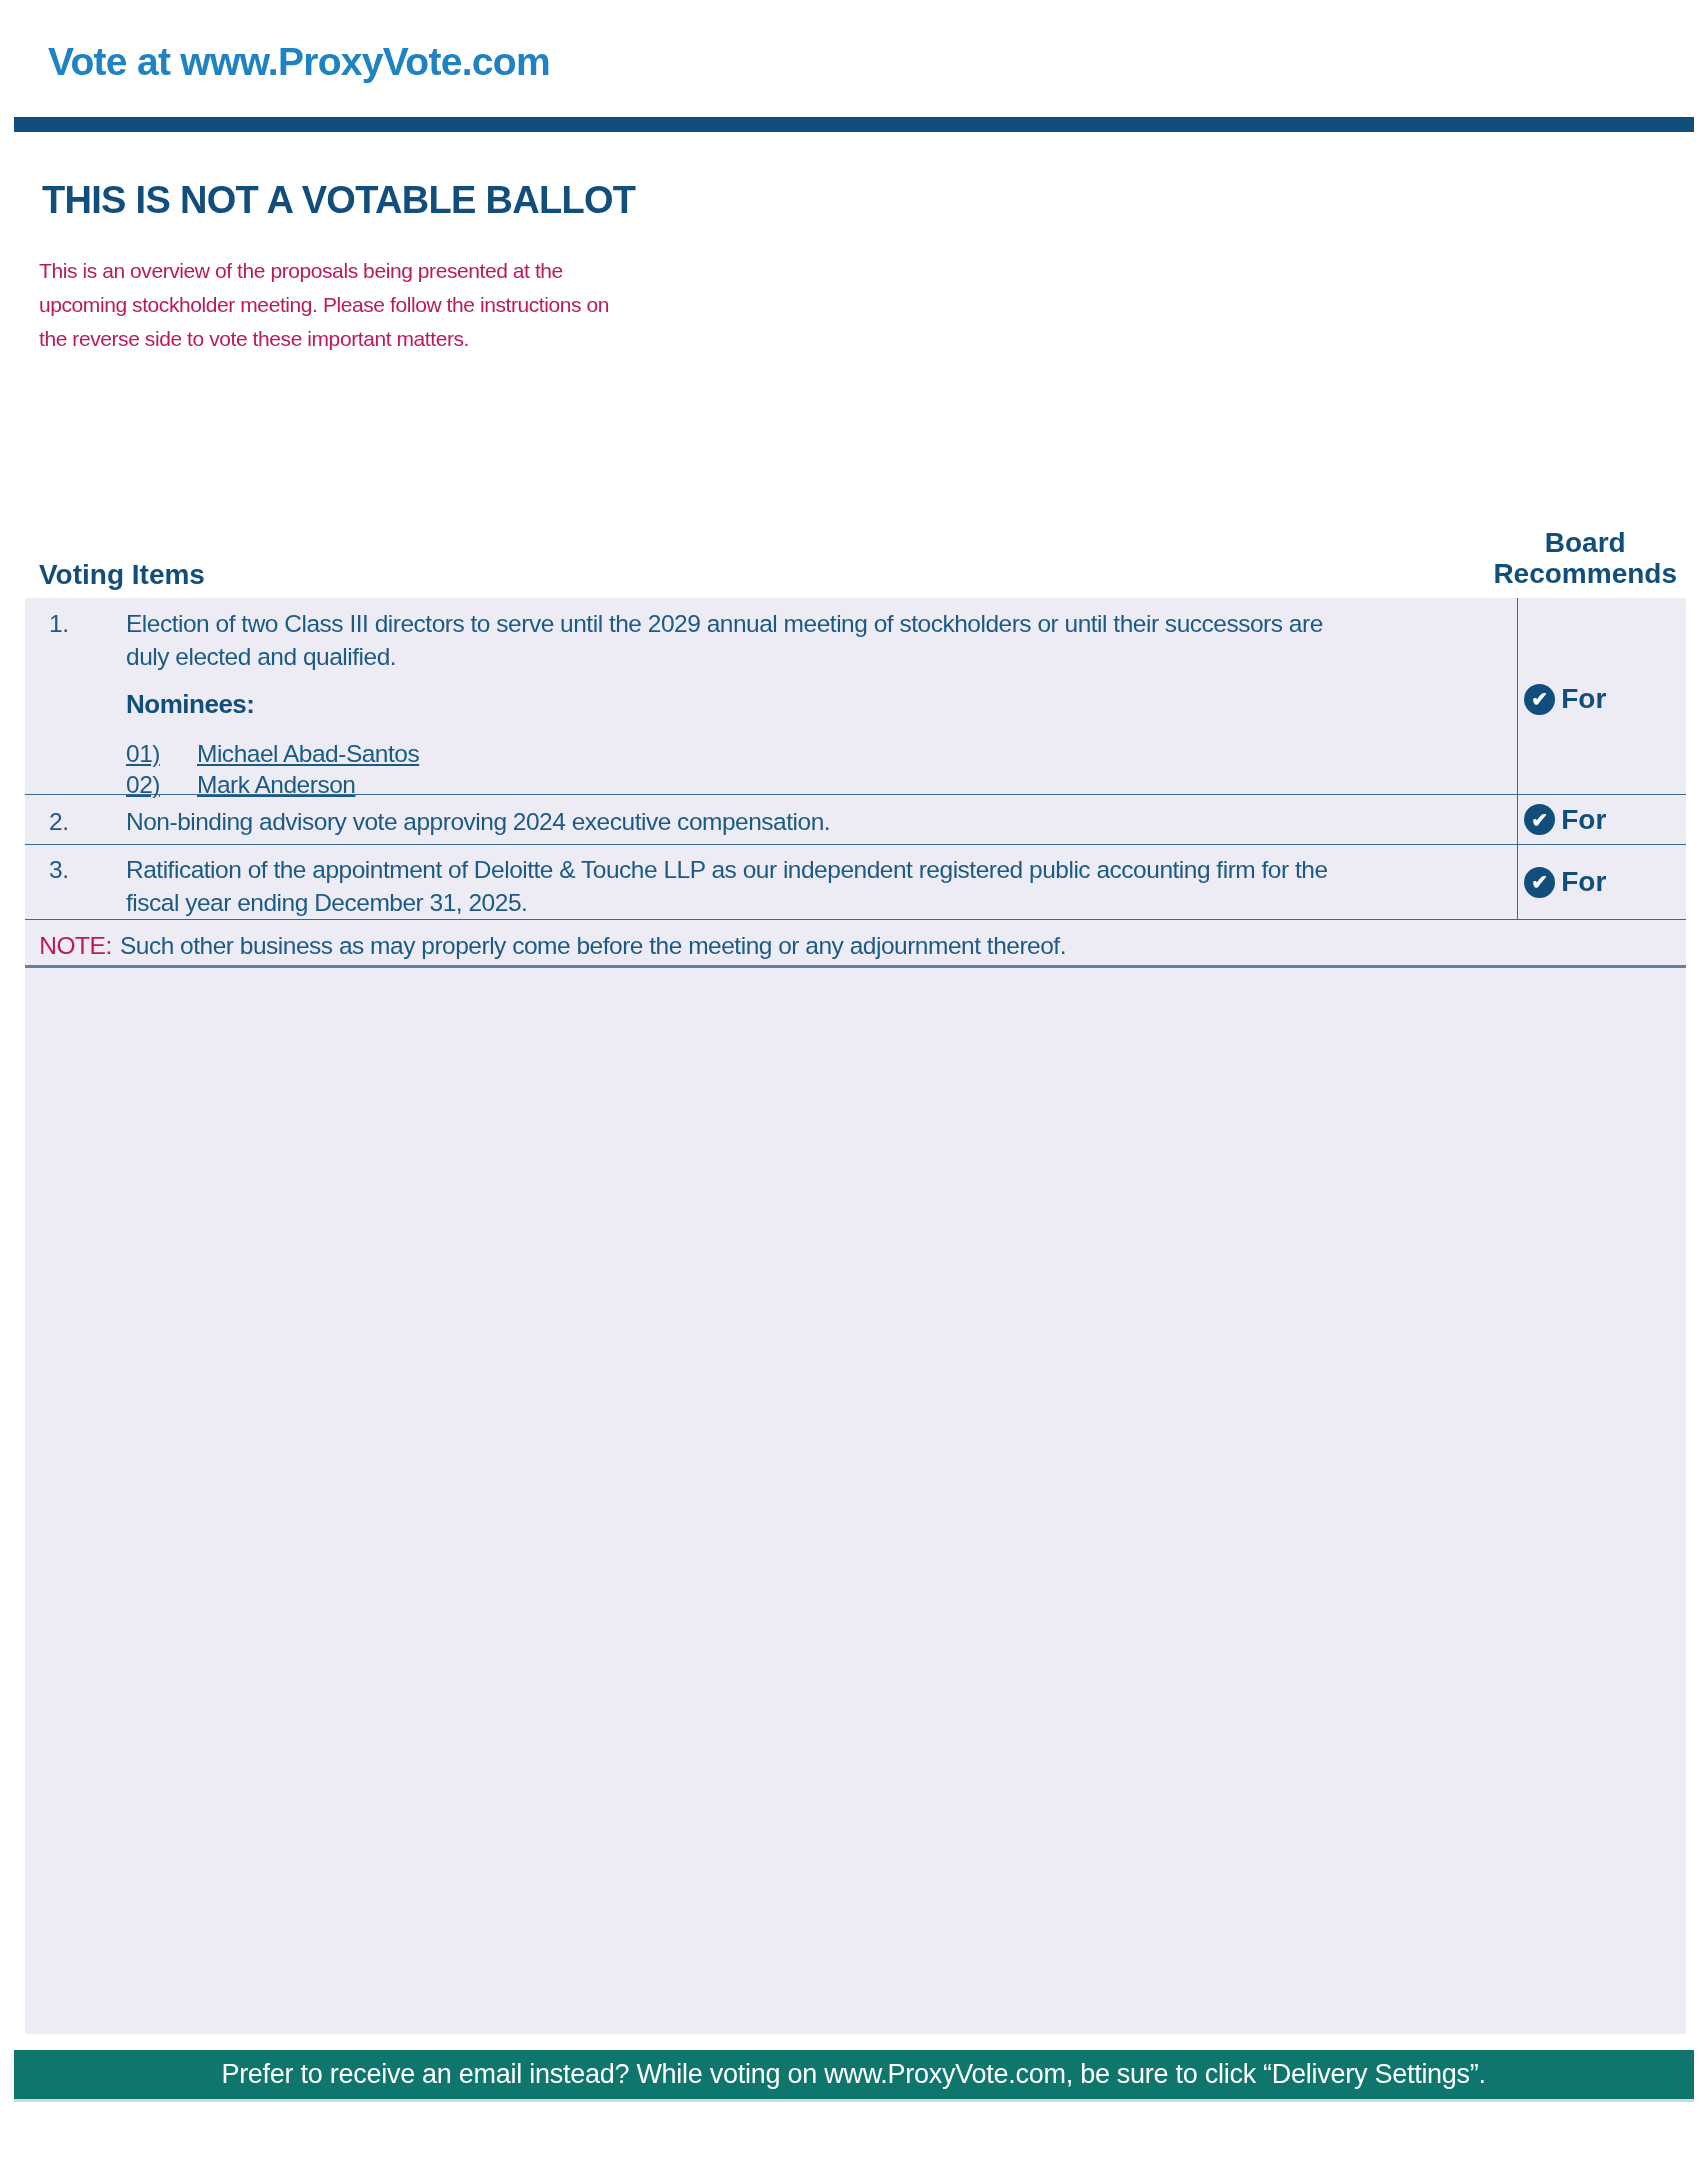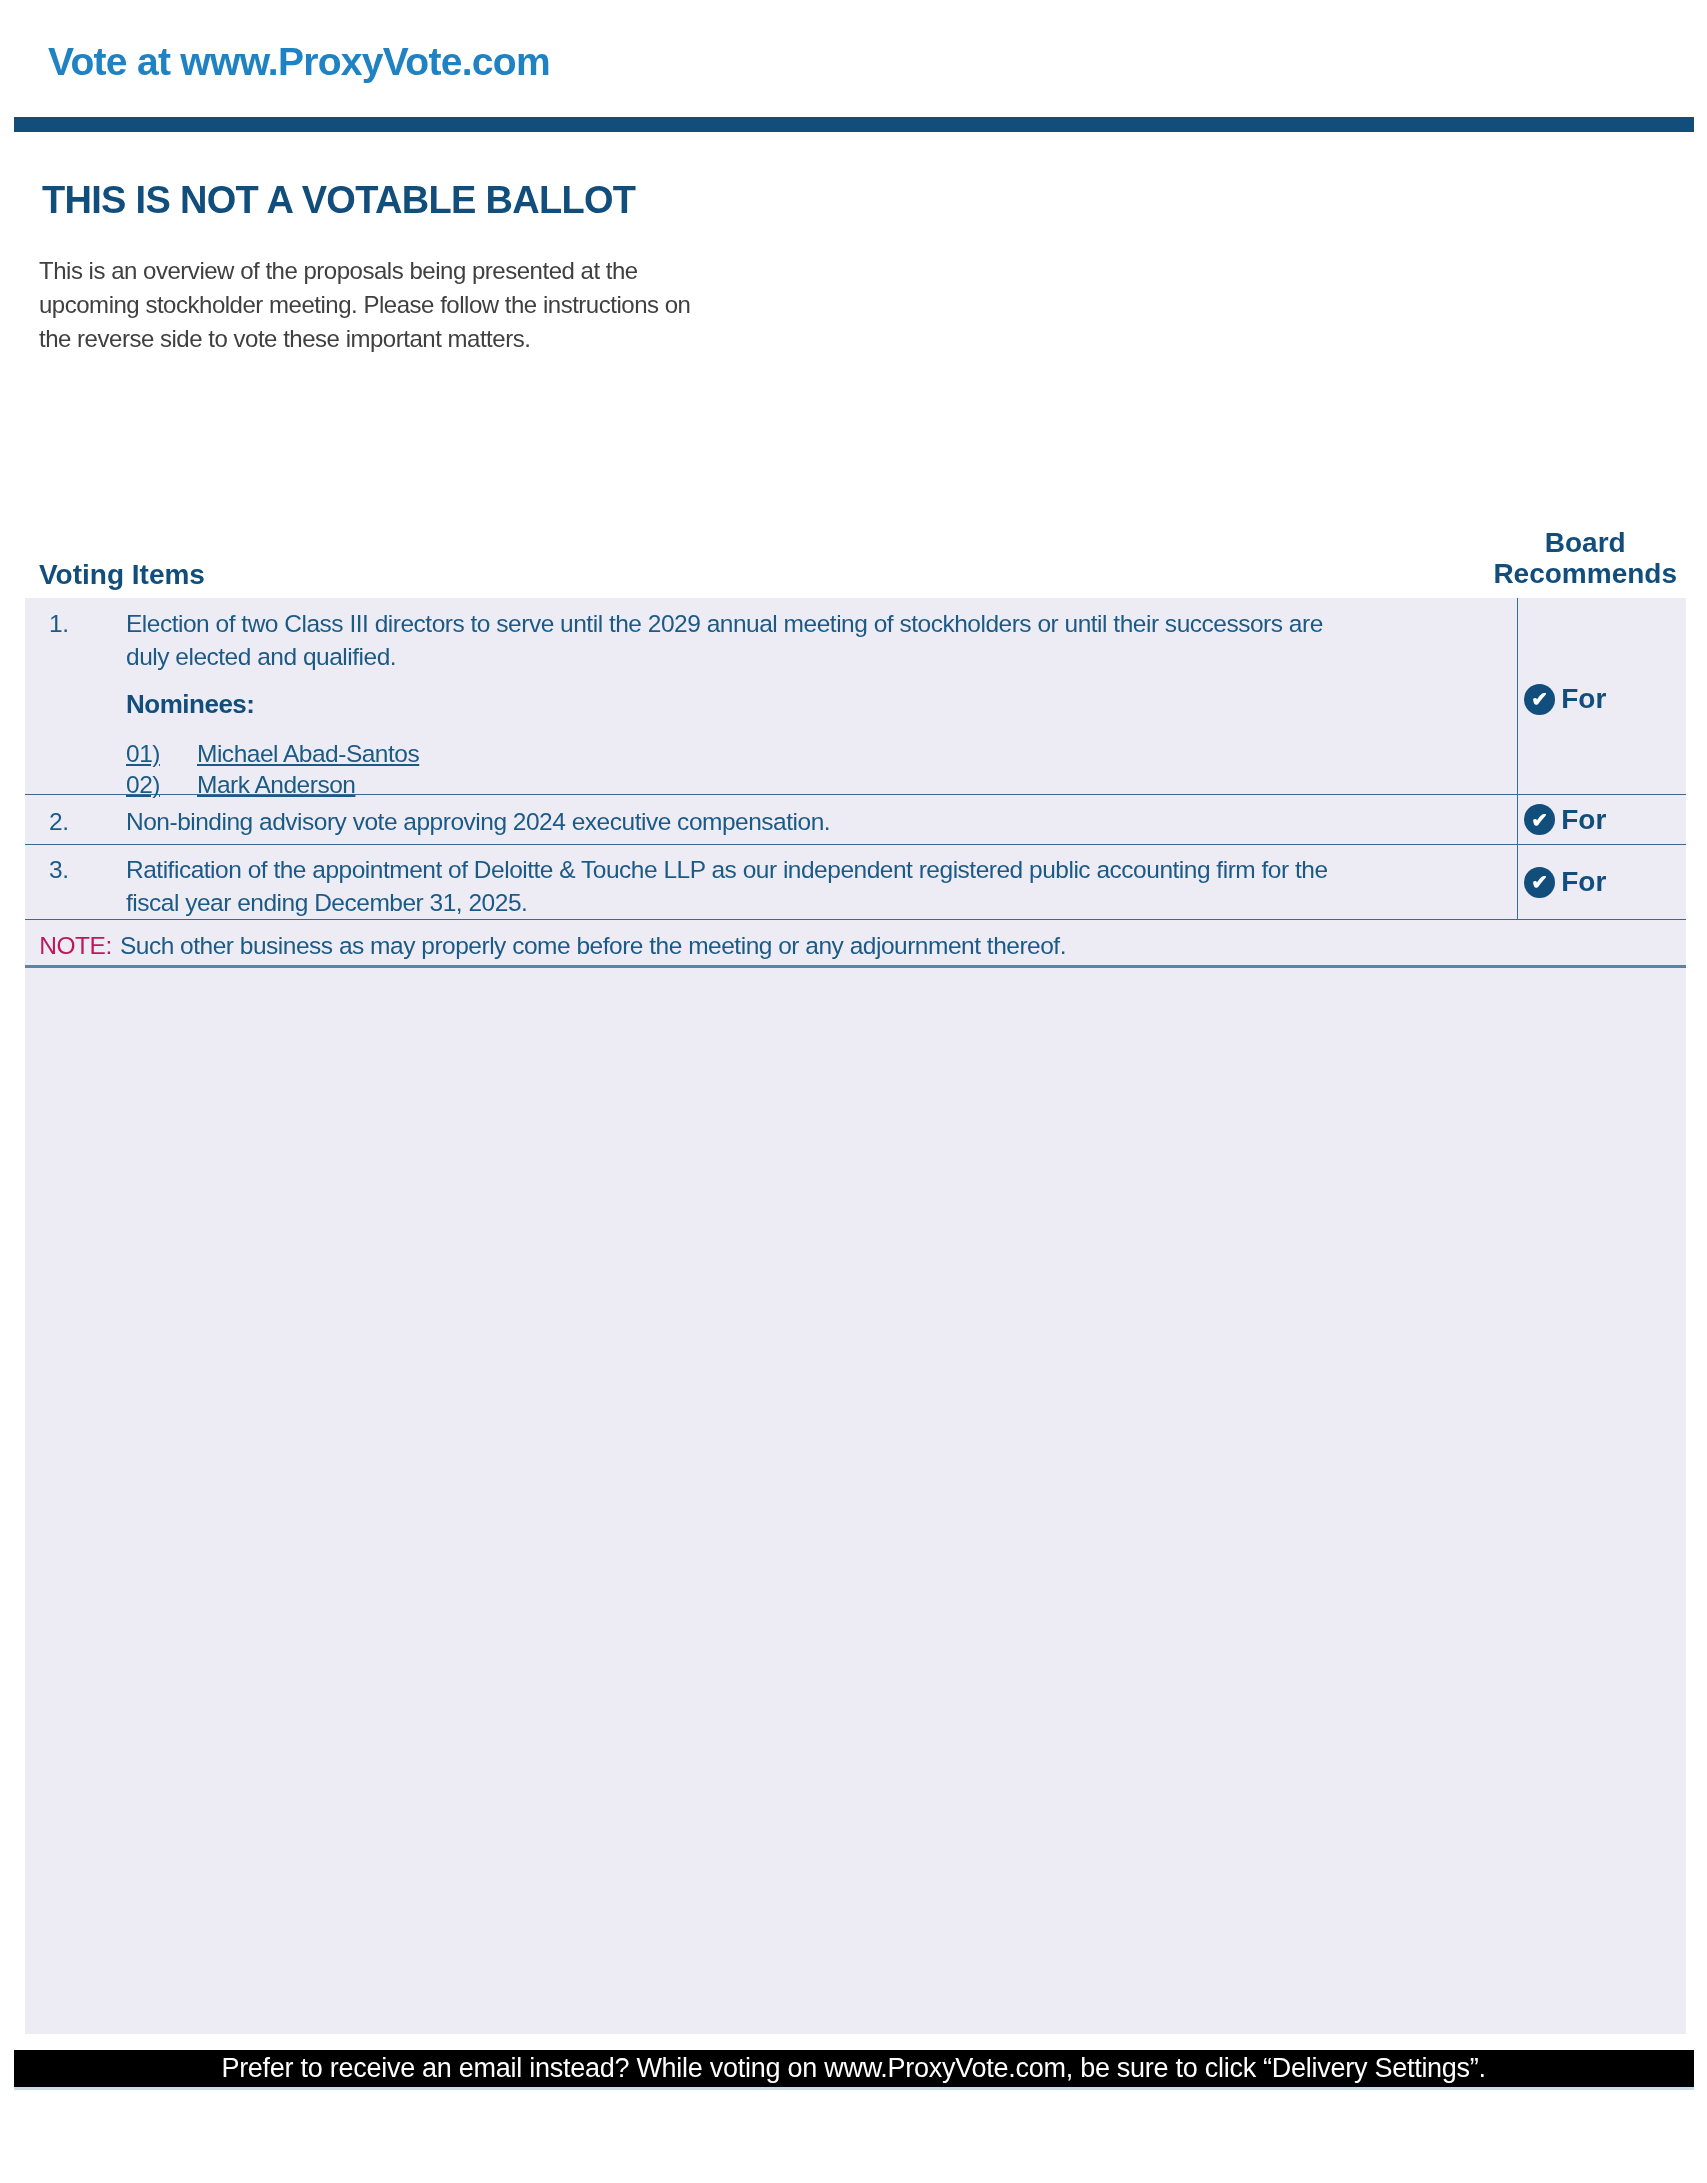--- a/index.html
+++ b/index.html
@@ -32,23 +32,23 @@
     position: absolute;
     left: 42px; top: 147px;
     font-size: 38px; font-weight: bold;
     letter-spacing: -0.7px;
     color: #114e7c;
   }
   .intro-text {
     position: absolute;
     left: 39px; top: 222px;
     width: 951px;
-    font-size: 24px; line-height: 34px;
+    font-size: 21px; line-height: 34px;
     letter-spacing: -0.02em;
-    color: #404040;
+    color: #be185d;
     white-space: pre-line;
   }
 
   
   .items-header {
     position: absolute;
     left: 39px; top: 527px;
     font-size: 28px; font-weight: bold;
     color: #114e7c;
   }
@@ -125,22 +125,22 @@
     color: #1c5a86;
   }
   .note-label { font-weight: normal; color: #be185d; }
   .note-text { margin-left: 8.2px; }
   .panel-filler { height: 1066px; }
 
   
   .footer-bar {
     position: absolute;
     left: 13.6px; top: 2018px;
-    width: 1680px; height: 40px;
-    background: #000000;
+    width: 1680px; height: 52px;
+    background: #0f766e;
     border-bottom: 3.4px solid #c9dae8;
     display: flex; align-items: center; justify-content: center;
     color: #ffffff;
     font-size: 27px;
     letter-spacing: -0.01em;
   }
   .doc-code {
     position: absolute;
     left: 661px; top: 2153px;
     font-size: 23px;

